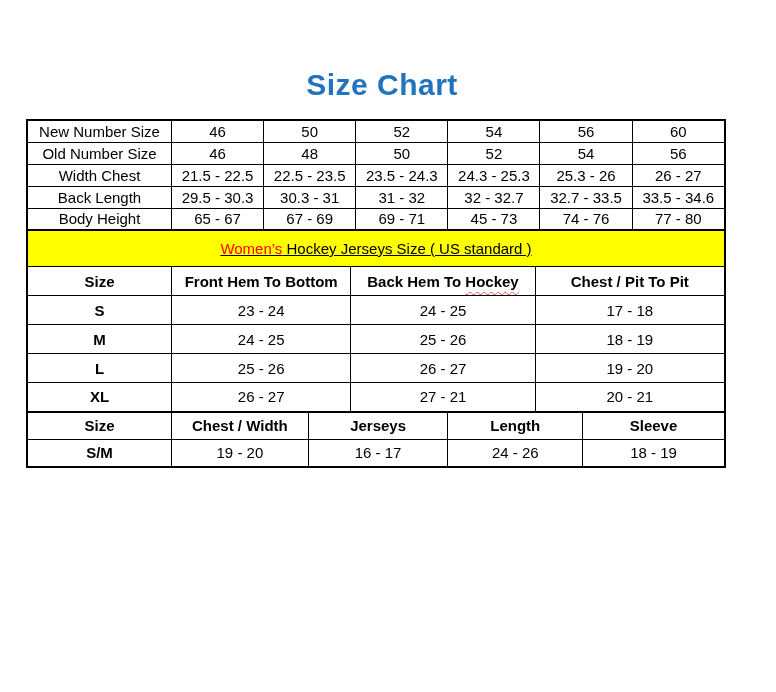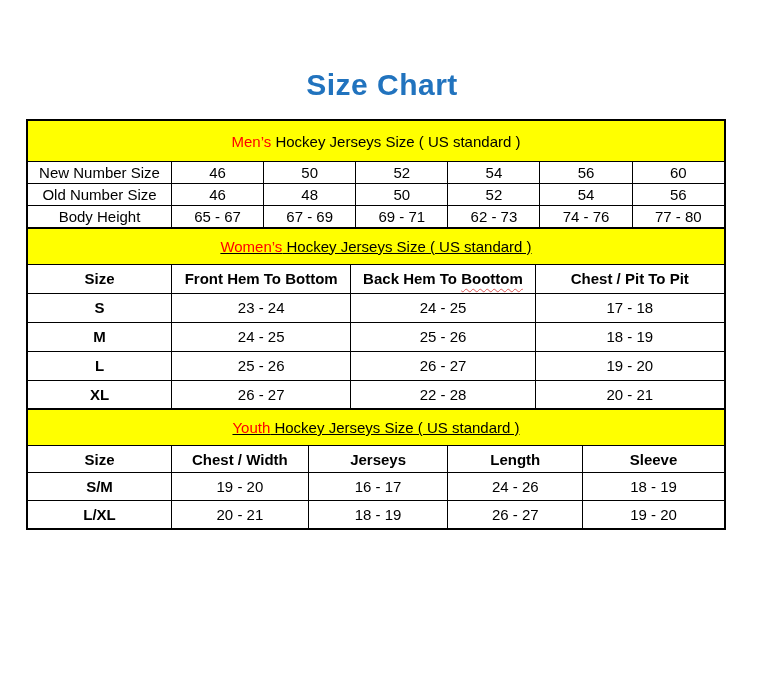--- a/index.html
+++ b/index.html
@@ -78,23 +78,20 @@
     <colgroup>
       <col style="width:20.7%">
         <col style="width:13.2%">
         <col style="width:13.2%">
         <col style="width:13.2%">
         <col style="width:13.2%">
         <col style="width:13.2%">
         <col style="width:13.3%">
     </colgroup>
     <thead>
-      <tr>
-        <td class="band" colspan="7"><span class="hl">Men’s</span><span> Hockey Jerseys Size ( US standard )</span></td>
-      </tr>
     </thead>
     <tbody>
         <tr>
           <td class="rowlabel">New Number Size</td>
           <td>46</td>
           <td>50</td>
           <td>52</td>
           <td>54</td>
           <td>56</td>
           <td>60</td>
@@ -102,46 +99,64 @@
         <tr>
           <td class="rowlabel">Old Number Size</td>
           <td>46</td>
           <td>48</td>
           <td>50</td>
           <td>52</td>
           <td>54</td>
           <td>56</td>
         </tr>
         <tr>
+          <td class="rowlabel">Width Chest</td>
+          <td>21.5 - 22.5</td>
+          <td>22.5 - 23.5</td>
+          <td>23.5 - 24.3</td>
+          <td>24.3 - 25.3</td>
+          <td>25.3 - 26</td>
+          <td>26 - 27</td>
+        </tr>
+        <tr>
+          <td class="rowlabel">Back Length</td>
+          <td>29.5 - 30.3</td>
+          <td>30.3 - 31</td>
+          <td>31 - 32</td>
+          <td>32 - 32.7</td>
+          <td>32.7 - 33.5</td>
+          <td>33.5 - 34.6</td>
+        </tr>
+        <tr>
           <td class="rowlabel">Body Height</td>
           <td>65 - 67</td>
           <td>67 - 69</td>
           <td>69 - 71</td>
-          <td>62 - 73</td>
+          <td>45 - 73</td>
           <td>74 - 76</td>
           <td>77 - 80</td>
         </tr>
       </tbody>
   </table>
 
   <table class="size-table t-womens">
     <colgroup>
       <col style="width:20.7%">
         <col style="width:25.7%">
         <col style="width:26.4%">
         <col style="width:27.2%">
     </colgroup>
     <thead>
       <tr>
         <td class="band" colspan="4"><span class="hl">Women’s</span><span> Hockey Jerseys Size ( US standard )</span></td>
       </tr>
       <tr class="head-row">
         <th>Size</th>
         <th>Front Hem To Bottom</th>
-        <th><span>Back Hem To </span><span class="squiggle">Boottom</span></th>
+        <th><span>Back Hem To </span><span class="squiggle">Hockey</span></th>
         <th>Chest / Pit To Pit</th>
       </tr>
     </thead>
     <tbody>
         <tr>
           <td class="rowlabel">S</td>
           <td>23 - 24</td>
           <td>24 - 25</td>
           <td>17 - 18</td>
         </tr>
@@ -153,57 +168,47 @@
         </tr>
         <tr>
           <td class="rowlabel">L</td>
           <td>25 - 26</td>
           <td>26 - 27</td>
           <td>19 - 20</td>
         </tr>
         <tr>
           <td class="rowlabel">XL</td>
           <td>26 - 27</td>
-          <td>22 - 28</td>
+          <td>27 - 21</td>
           <td>20 - 21</td>
         </tr>
       </tbody>
   </table>
 
   <table class="size-table t-youth">
     <colgroup>
       <col style="width:20.7%">
         <col style="width:19.6%">
         <col style="width:20.0%">
         <col style="width:19.3%">
         <col style="width:20.4%">
     </colgroup>
     <thead>
-      <tr>
-        <td class="band" colspan="5"><span class="hl">Youth</span><span> Hockey Jerseys Size ( US standard )</span></td>
-      </tr>
       <tr class="head-row">
         <th>Size</th>
         <th>Chest / Width</th>
         <th>Jerseys</th>
         <th>Length</th>
         <th>Sleeve</th>
       </tr>
     </thead>
     <tbody>
         <tr>
           <td class="rowlabel">S/M</td>
           <td>19 - 20</td>
           <td>16 - 17</td>
           <td>24 - 26</td>
           <td>18 - 19</td>
         </tr>
-        <tr>
-          <td class="rowlabel">L/XL</td>
-          <td>20 - 21</td>
-          <td>18 - 19</td>
-          <td>26 - 27</td>
-          <td>19 - 20</td>
-        </tr>
       </tbody>
   </table>
 
 </div>
 
 </body></html>

